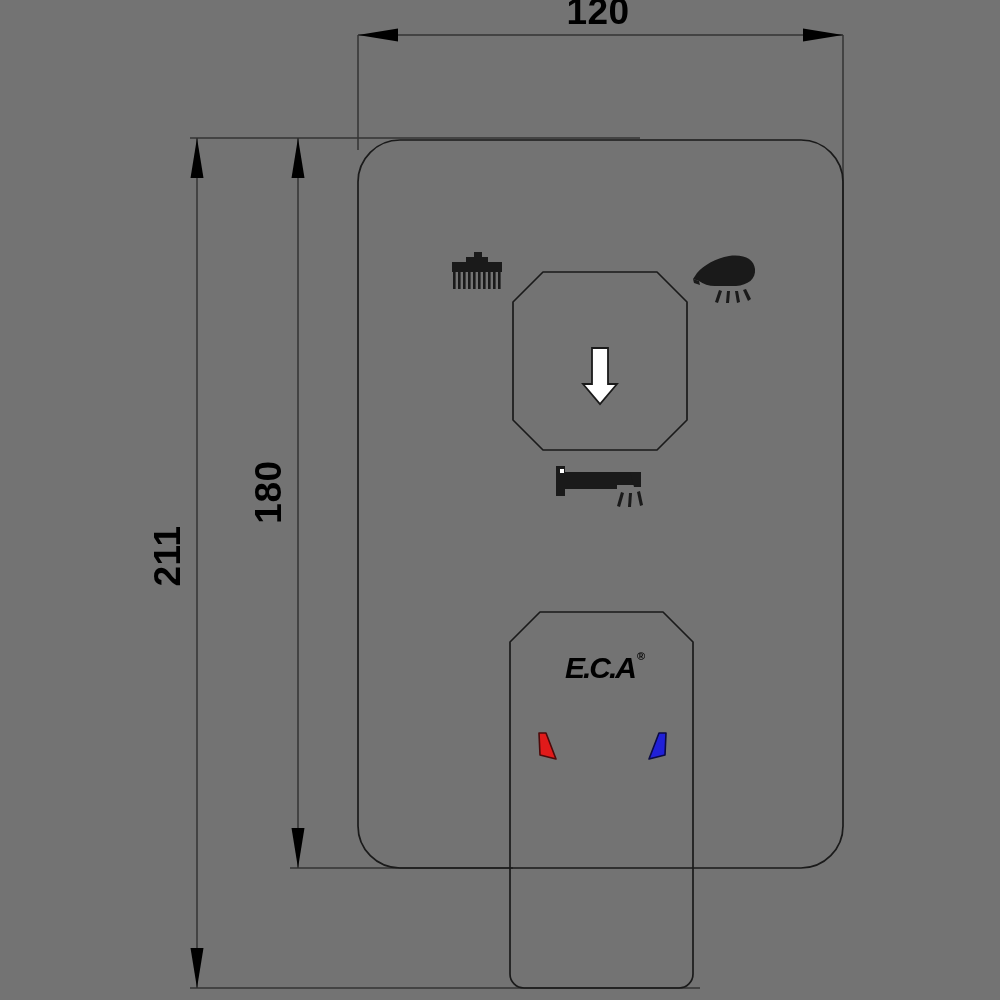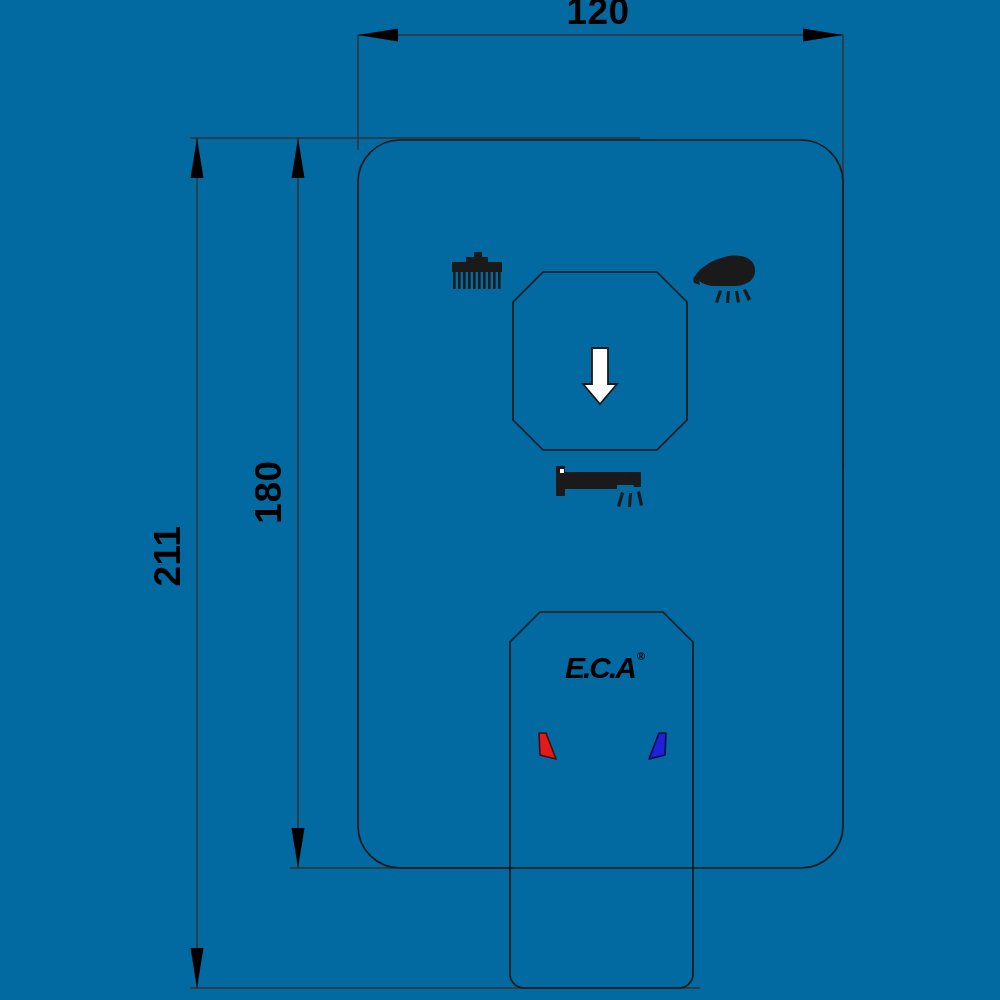--- a/index.html
+++ b/index.html
@@ -11,21 +11,21 @@
   body {
     width: 1000px;
     height: 1000px;
     font-family: "Liberation Sans", sans-serif;
     overflow: hidden;
   }
   #drawing-root {
     position: relative;
     width: 1000px;
     height: 1000px;
-    background: #0369a1;
+    background: #737373;
     text-align: right;
   }
   #drawing-svg {
     position: absolute;
     left: 0;
     top: 0;
     width: 1000px;
     height: 1000px;
     display: block;
   }

